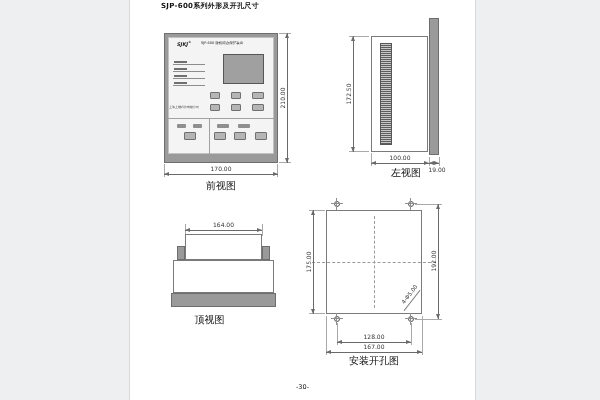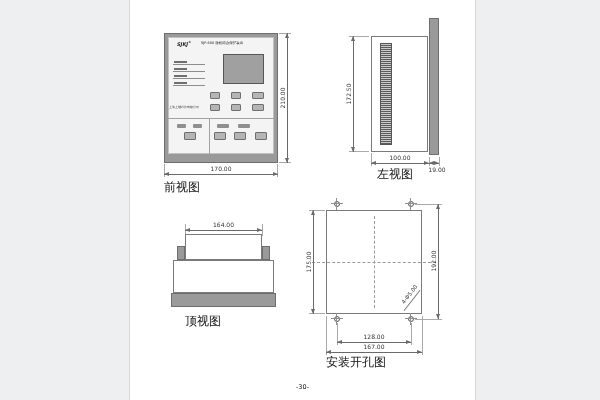--- a/index.html
+++ b/index.html
@@ -2,21 +2,21 @@
 <html><head>
 <meta charset="utf-8">
 <style>
   html,body{margin:0;padding:0;}
   #stage{position:relative;width:600px;height:400px;background:#eeeff1;overflow:hidden;
          font-family:"DejaVu Sans","Liberation Sans",sans-serif;color:#222;}
   #page{position:absolute;left:129px;top:0;width:345px;height:400px;background:#ffffff;
         border-left:1px solid #d8d8d8;border-right:1px solid #d8d8d8;}
   .abs{position:absolute;}
   .title{font-size:7px;font-weight:bold;color:#111;letter-spacing:.3px;white-space:nowrap;}
-  .caption{font-size:12px;color:#111;line-height:1;white-space:nowrap;}
+  .caption{font-size:10px;color:#111;text-align:center;line-height:1;white-space:nowrap;}
   .dlabel{font-size:6px;color:#333;text-align:center;line-height:1;white-space:nowrap;}
   .vlabel{transform:rotate(-90deg);transform-origin:center center;}
   
   .dh{position:absolute;height:0;border-top:1px solid #6a6a6a;}
   .dh::before{content:"";position:absolute;left:0;top:-3px;border:2.5px solid transparent;border-left:0;border-right:5px solid #6a6a6a;}
   .dh::after{content:"";position:absolute;right:0;top:-3px;border:2.5px solid transparent;border-right:0;border-left:5px solid #6a6a6a;}
   .dv{position:absolute;width:0;border-left:1px solid #6a6a6a;}
   .dv::before{content:"";position:absolute;top:0;left:-3px;border:2.5px solid transparent;border-top:0;border-bottom:5px solid #6a6a6a;}
   .dv::after{content:"";position:absolute;bottom:0;left:-3px;border:2.5px solid transparent;border-bottom:0;border-top:5px solid #6a6a6a;}
   .ext{position:absolute;background:#a9a9a9;}
@@ -40,20 +40,21 @@
   .t35{font-size:3.5px;color:#222;line-height:1;white-space:nowrap;}
   .t30{font-size:3px;color:#333;line-height:1;white-space:nowrap;}
   .divl{position:absolute;background:#a2a2a2;}
 </style>
 </head>
 <body>
 
 <div id="stage">
   <div id="page">
 
+    <div class="abs title" style="left:31px;top:1px;">SJP-600系列外形及开孔尺寸</div>
 
     <div class="grayfill" style="left:34px;top:33px;width:114px;height:130px;"></div>
     <div class="panel-inner" style="left:38px;top:37px;width:106px;height:117px;"></div>
     <div class="abs logo" style="left:47px;top:41px;"><span>SJKJ</span><sup style="font-size:3px;">®</sup></div>
     <div class="abs t35" style="left:71px;top:42px;">SJP-600 微机综合保护装置</div>
 
     <div class="ind" style="left:43px;top:58px;"></div>
     <div class="ind" style="left:43px;top:65px;"></div>
     <div class="ind" style="left:43px;top:72px;"></div>
     <div class="ind" style="left:43px;top:79px;"></div>
@@ -107,21 +108,21 @@
 
     <div class="ext" style="left:55px;top:224px;width:1px;height:12px;"></div>
     <div class="ext" style="left:132px;top:224px;width:1px;height:12px;"></div>
     <div class="dh" style="left:55px;top:230px;width:77px;"></div>
     <div class="abs dlabel" style="left:55px;top:222px;width:77px;">164.00</div>
     <div class="outline" style="left:55px;top:234px;width:77px;height:26px;"></div>
     <div class="grayfill" style="left:47px;top:246px;width:8px;height:14px;"></div>
     <div class="grayfill" style="left:132px;top:246px;width:8px;height:14px;"></div>
     <div class="outline" style="left:43px;top:260px;width:101px;height:33px;"></div>
     <div class="grayfill" style="left:41px;top:293px;width:105px;height:14px;"></div>
-    <div class="abs caption" style="left:55px;top:315px;width:77px;">顶视图</div>
+    <div class="abs caption" style="left:41px;top:315px;width:77px;">顶视图</div>
 
     <div class="outline" style="left:196px;top:210px;width:96px;height:104px;background:transparent;"></div>
     <div class="cl-v" style="left:244px;top:216px;height:92px;"></div>
     <div class="cl-h" style="left:182px;top:262px;width:124px;"></div>
     <div class="hole" style="left:204px;top:201px;"></div>
     <div class="hole" style="left:278px;top:201px;"></div>
     <div class="hole" style="left:204px;top:316px;"></div>
     <div class="hole" style="left:278px;top:316px;"></div>
 
     <div class="ext" style="left:179px;top:210px;width:16px;height:1px;"></div>

